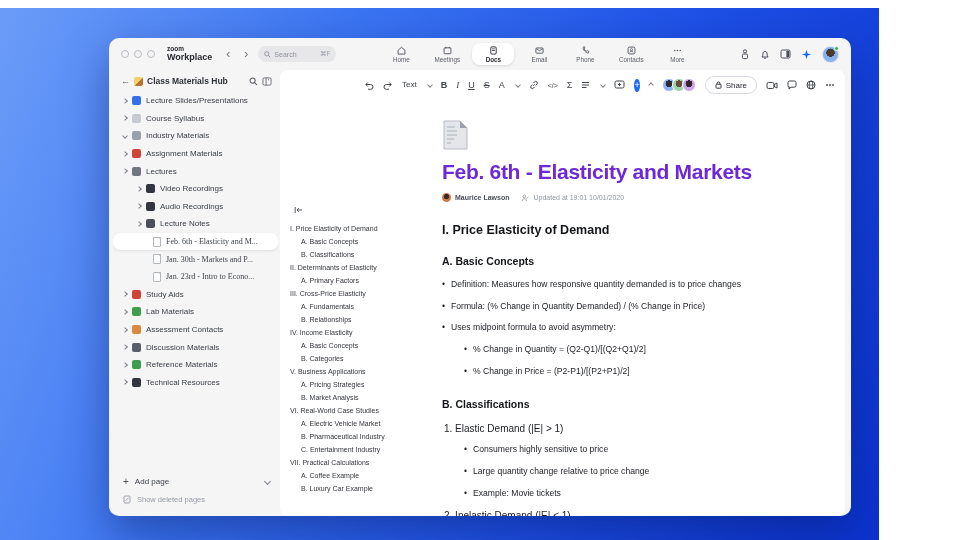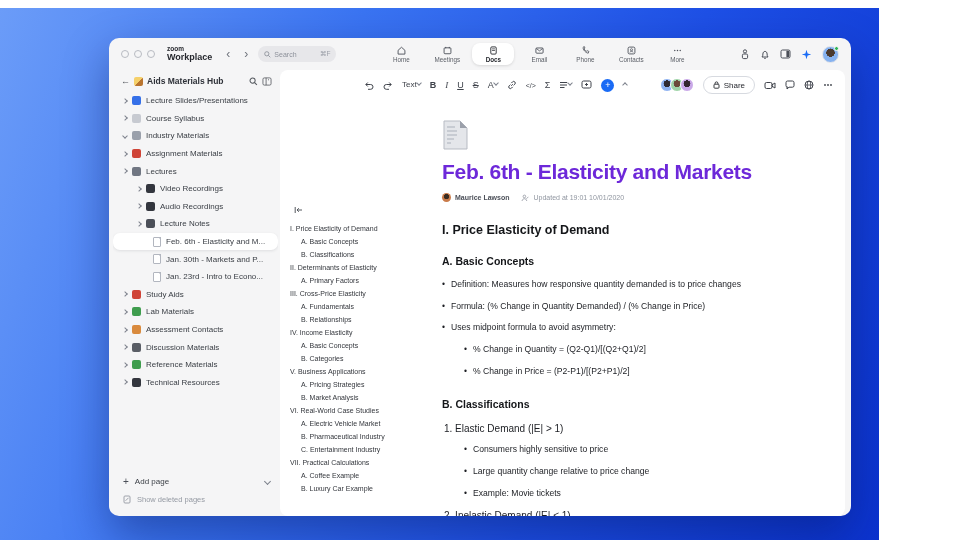--- a/index.html
+++ b/index.html
@@ -38,40 +38,40 @@
   .sidebar { width:171px; flex:none; display:flex; flex-direction:column; padding:2px 2px 6px 4px; }
   .sb-head { display:flex; align-items:center; gap:4px; padding:4px 6px 6px 8px; }
   .sb-title { font-size:8.5px; font-weight:bold; color:#2e3138; flex:1; white-space:nowrap; }
   .back-arrow { font-size:9px; color:#55595f; }
   .note-emoji { width:9px; height:9px; border-radius:2px; flex:none;
                 background:linear-gradient(135deg,#f5d06a 0 55%,#b9742e 55% 100%); }
   .tree { flex:1; overflow:hidden; }
   .s-row { display:flex; align-items:center; gap:5px; height:17.6px; padding:0 6px 0 10px;
            font-size:8px; color:#3c4047; white-space:nowrap; }
   .s-row.lvl1 { padding-left:24px; }
-  .s-row.lvl2 { padding-left:40px; }
+  .s-row.lvl2 { padding-left:40px;font-family:Liberation Serif, serif; }
   .s-row.selected { background:#fff; border-radius:7px; box-shadow:0 1px 3px rgba(20,25,40,.10); }
   .chev { flex:none; width:4px; height:4px; border-right:1.1px solid #7d828c; border-bottom:1.1px solid #7d828c;
           transform:rotate(-45deg); }
   .chev.down { transform:rotate(45deg); }
   .chev.big { width:5px; height:5px; }
   .tree-icon { width:9px; height:9px; border-radius:2px; flex:none; }
   .page-icon { width:8px; height:10px; flex:none; background:#fff; border:1px solid #b2b6bf; border-radius:1px;
                position:relative; }
   .page-icon::after { content:""; position:absolute; right:-1px; top:-1px; width:0; height:0;
                       border-left:3px solid transparent; border-top:3px solid #b2b6bf; }
   .sb-foot { padding:2px 8px 2px 10px; }
   .foot-row { display:flex; align-items:center; gap:6px; height:18px; font-size:8px; color:#3c4047; }
   .foot-row .plus { font-size:10px; color:#4b4f58; }
   .foot-row.muted { color:#959aa3; font-size:7.5px; }
 
   
   .content { flex:1; background:#fff; border-radius:8px; margin:0 6px 0 0; position:relative; overflow:hidden; }
   .doc-toolbar { height:30px; display:flex; align-items:center; gap:9px; padding:0 12px 0 84px; }
-  .ti { display:flex; align-items:flex-start; gap:0; color:#3f434b; font-size:9px; line-height:1; }
+  .ti { display:flex; align-items:center; gap:11px; color:#3f434b; font-size:9px; line-height:1; }
   .ti b { font-weight:bold; font-size:9px; }
   .ti .it { font-style:italic; font-family:"Liberation Serif","DejaVu Serif",serif; }
   .ti .un { text-decoration:underline; }
   .ti .st { text-decoration:line-through; }
   .ti .tlbl { font-size:8px; }
   .plusbtn { width:13px; height:13px; border-radius:50%; background:#1a6bf5; color:#fff; font-size:9px;
              display:flex; align-items:center; justify-content:center; line-height:1; }
   .tb-avatars { display:flex; margin-left:auto; }
   .tb-av { width:14px; height:14px; border-radius:50%; border:1.5px solid #fff; margin-left:-4px; }
   .tb-av.a1 { background:radial-gradient(circle at 50% 40%,#2e2a33 0 36%,#8fb3f2 38%); margin-left:0; }
@@ -207,21 +207,21 @@
           </div>
     </div>
   </div>
 
   <div class="main">
 
     <aside class="sidebar">
       <div class="sb-head">
         <span class="back-arrow">←</span>
         <span class="note-emoji"></span>
-        <span class="sb-title">Aids Materials Hub</span>
+        <span class="sb-title">Class Materials Hub</span>
         <svg width="9" height="9" viewBox="0 0 8 8">
               <circle cx="3.2" cy="3.2" r="2.3" fill="none" stroke="#55595f" stroke-width=".9"></circle>
               <line x1="5" y1="5" x2="7" y2="7" stroke="#55595f" stroke-width=".9"></line>
             </svg>
         <svg width="10" height="9" viewBox="0 0 11 10">
               <rect x="1" y="1" width="9" height="8" rx="1.5" fill="none" stroke="#55595f" stroke-width=".9"></rect>
               <line x1="4.5" y1="1" x2="4.5" y2="9" stroke="#55595f" stroke-width=".9"></line>
               <circle cx="7.2" cy="3" r=".6" fill="#55595f"></circle>
             </svg>
       </div>

